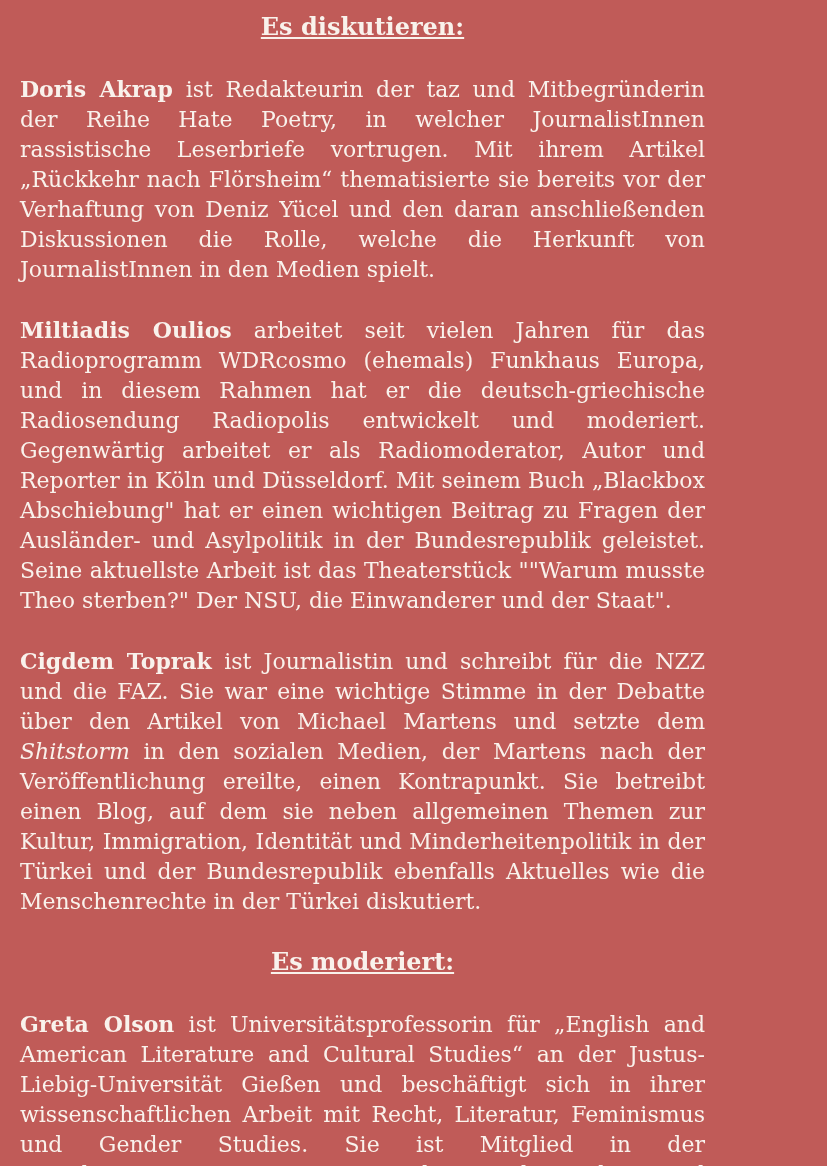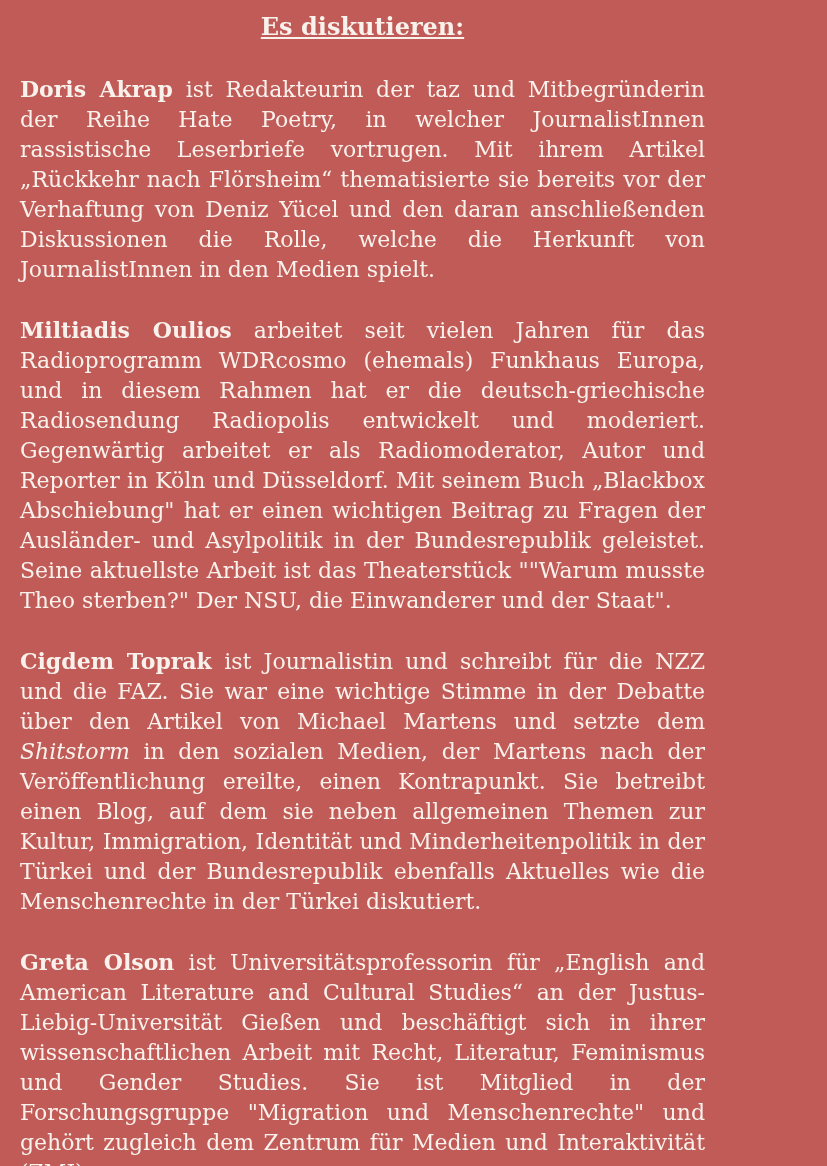--- a/index.html
+++ b/index.html
@@ -48,16 +48,17 @@
 <div class="doc">
 
   <h1 class="heading"><span class="underlined">Es diskutieren:</span></h1>
 
   <p class="para"><strong class="speaker">Doris Akrap</strong><span> ist Redakteurin der taz und Mitbegründerin der Reihe Hate Poetry, in welcher JournalistInnen rassistische Leserbriefe vortrugen. Mit ihrem Artikel „Rückkehr nach Flörsheim“ thematisierte sie bereits vor der Verhaftung von Deniz Yücel und den daran anschließenden Diskussionen die Rolle, welche die Herkunft von JournalistInnen in den Medien spielt.</span></p>
 
   <p class="para"><strong class="speaker">Miltiadis Oulios</strong><span> arbeitet seit  vielen Jahren für das Radioprogramm WDRcosmo (ehemals) Funkhaus Europa, und in diesem Rahmen hat er die deutsch-griechische Radiosendung Radiopolis entwickelt und moderiert. Gegenwärtig arbeitet er als Radiomoderator, Autor und Reporter in Köln und Düsseldorf. Mit seinem Buch „Blackbox Abschiebung" hat er einen wichtigen Beitrag zu Fragen der Ausländer- und Asylpolitik in der Bundesrepublik geleistet. Seine aktuellste Arbeit ist das Theaterstück ""Warum musste Theo sterben?" Der NSU, die Einwanderer und der Staat".</span></p>
 
   <p class="para"><strong class="speaker">Cigdem Toprak</strong><span> ist Journalistin und schreibt für die NZZ und die FAZ. Sie war eine wichtige Stimme in der Debatte über den Artikel von Michael Martens und setzte dem </span><span class="em">Shitstorm</span><span> in den sozialen Medien, der Martens nach der Veröffentlichung ereilte, einen Kontrapunkt. Sie betreibt einen Blog, auf dem sie neben allgemeinen Themen zur Kultur, Immigration, Identität und Minderheitenpolitik in der Türkei und der Bundesrepublik ebenfalls Aktuelles wie die Menschenrechte in der Türkei diskutiert.</span></p>
 
+  <h1 class="heading"><span class="underlined">Es moderiert:</span></h1>
 
   <p class="para"><strong class="speaker">Greta Olson</strong><span> ist Universitätsprofessorin für „English and American Literature and Cultural Studies“ an der Justus-Liebig-Universität Gießen und beschäftigt sich in ihrer wissenschaftlichen Arbeit mit Recht, Literatur, Feminismus und Gender Studies. Sie ist Mitglied in der Forschungsgruppe "Migration und Menschenrechte" und gehört zugleich dem Zentrum für Medien und Interaktivität (ZMI) an.</span></p>
 
 </div>
 
 </body></html>

